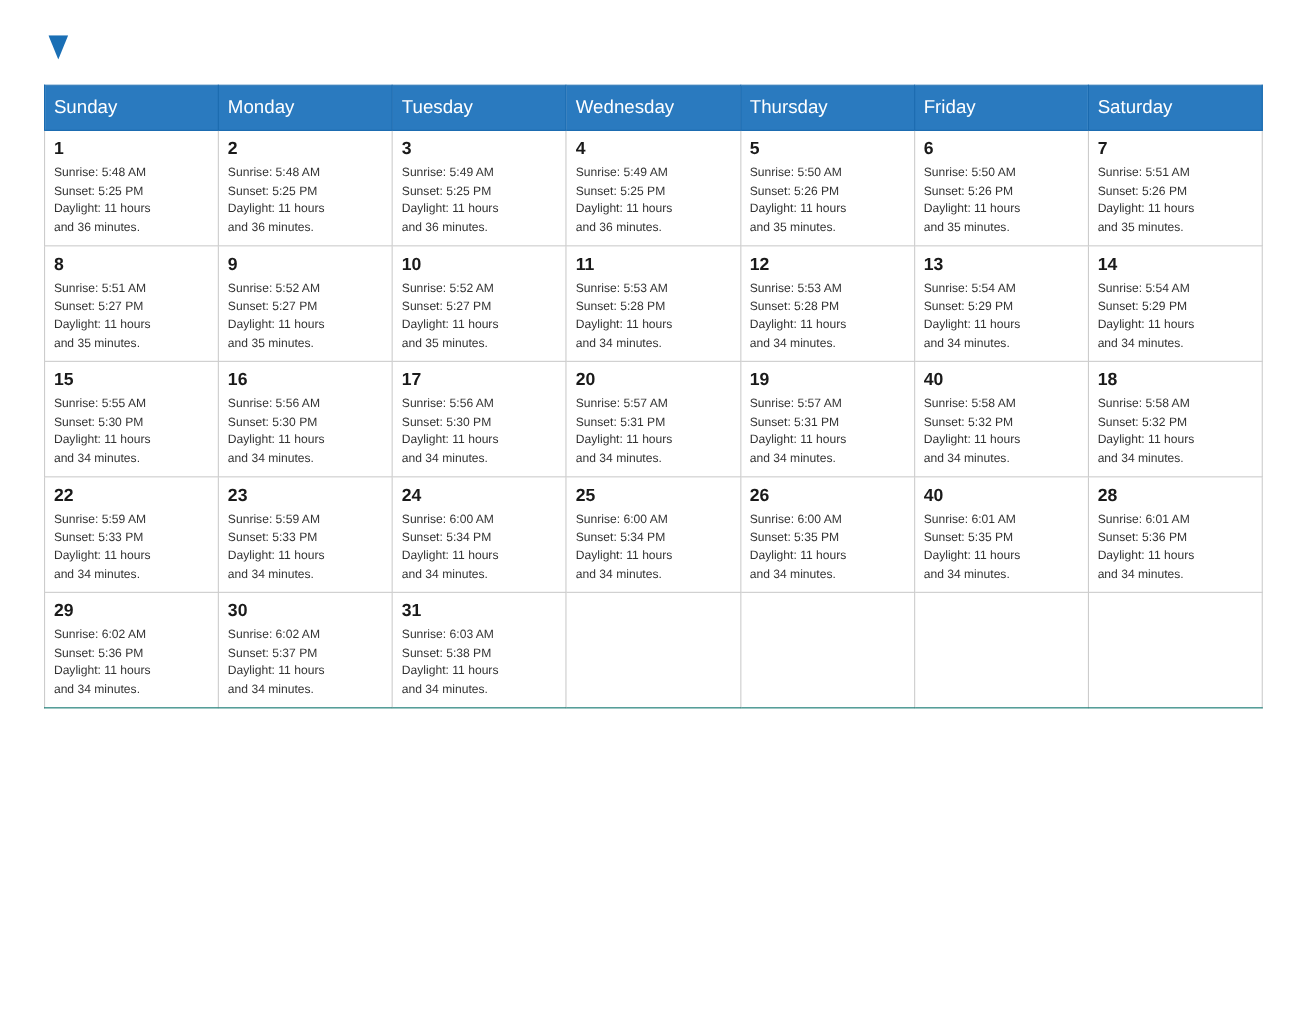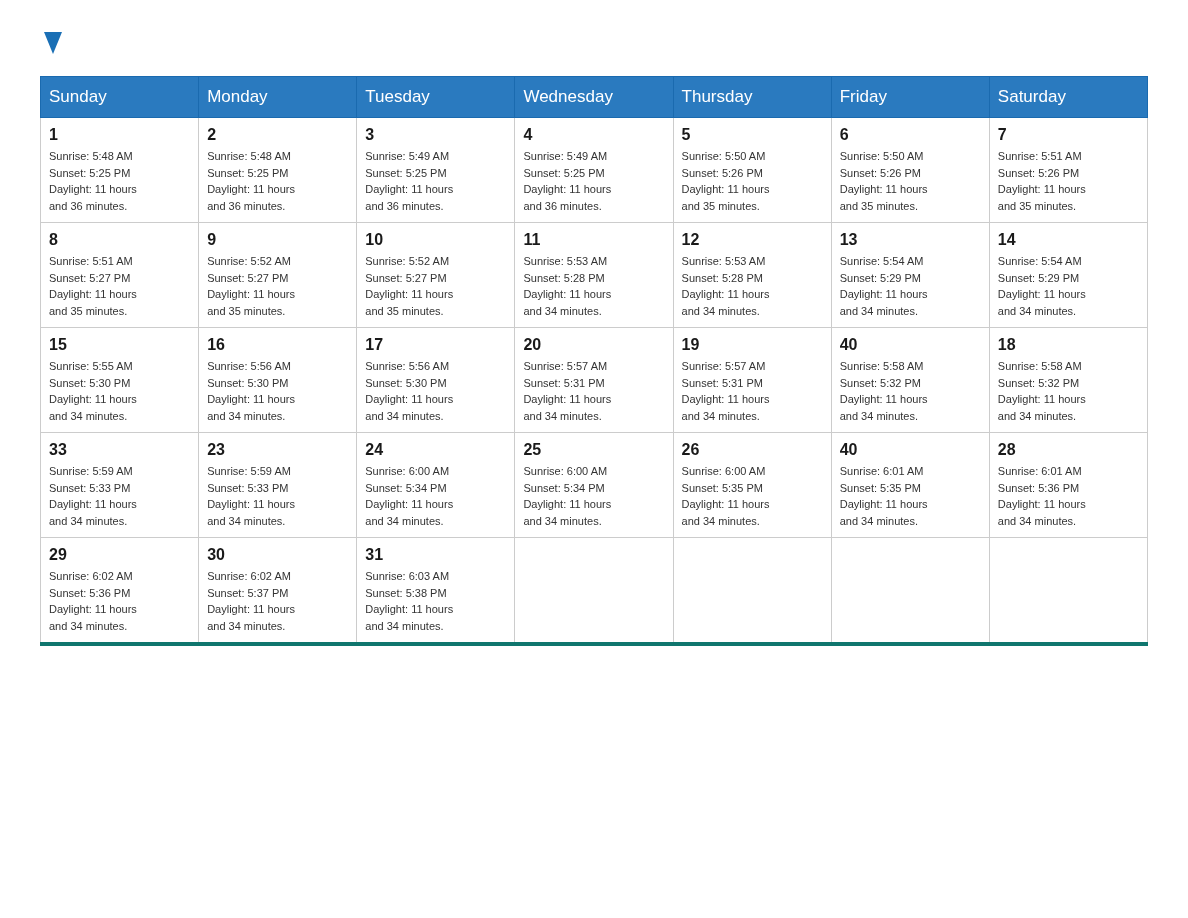--- a/index.html
+++ b/index.html
@@ -59,21 +59,21 @@
       color: #1a1a1a;
       display: block;
       margin-bottom: 4px;
     }
     .day-info {
       font-size: 11px;
       line-height: 1.5;
       color: #333;
     }
     .calendar tr:last-child td {
-      border-bottom: 4px solid #0f766e;
+      border-bottom: 1px solid #0f766e;
     }
     .empty-cell {
       background: #fff;
     }
     .logo-wrapper {
       display: flex;
       align-items: center;
       gap: 2px;
     }
     .logo-text-wrapper {
@@ -227,21 +227,21 @@
           <span class="day-number">40</span>
           <div class="day-info">Sunrise: 5:58 AM<br>Sunset: 5:32 PM<br>Daylight: 11 hours<br>and 34 minutes.</div>
         </td>
         <td>
           <span class="day-number">18</span>
           <div class="day-info">Sunrise: 5:58 AM<br>Sunset: 5:32 PM<br>Daylight: 11 hours<br>and 34 minutes.</div>
         </td>
       </tr>
       <tr>
         <td>
-          <span class="day-number">33</span>
+          <span class="day-number">22</span>
           <div class="day-info">Sunrise: 5:59 AM<br>Sunset: 5:33 PM<br>Daylight: 11 hours<br>and 34 minutes.</div>
         </td>
         <td>
           <span class="day-number">23</span>
           <div class="day-info">Sunrise: 5:59 AM<br>Sunset: 5:33 PM<br>Daylight: 11 hours<br>and 34 minutes.</div>
         </td>
         <td>
           <span class="day-number">24</span>
           <div class="day-info">Sunrise: 6:00 AM<br>Sunset: 5:34 PM<br>Daylight: 11 hours<br>and 34 minutes.</div>
         </td>

